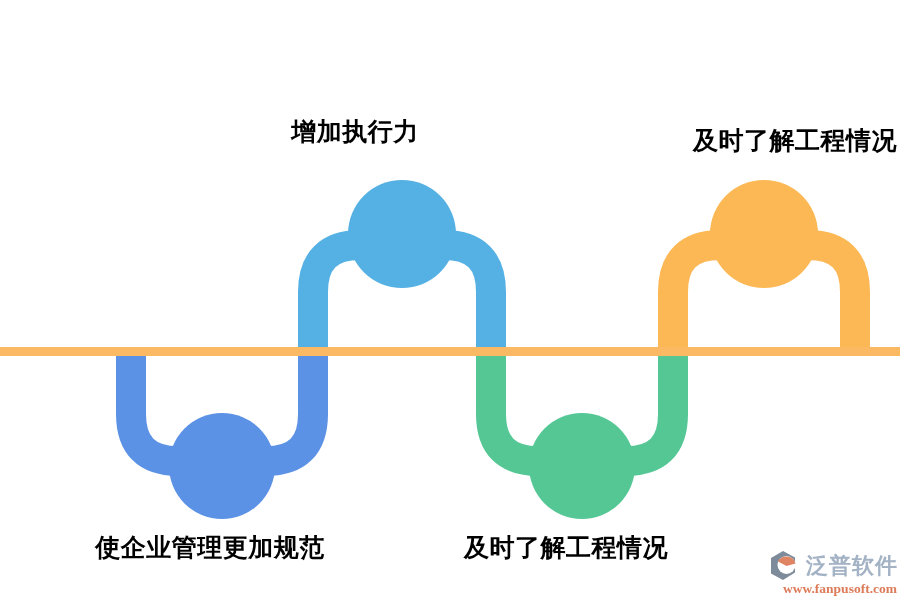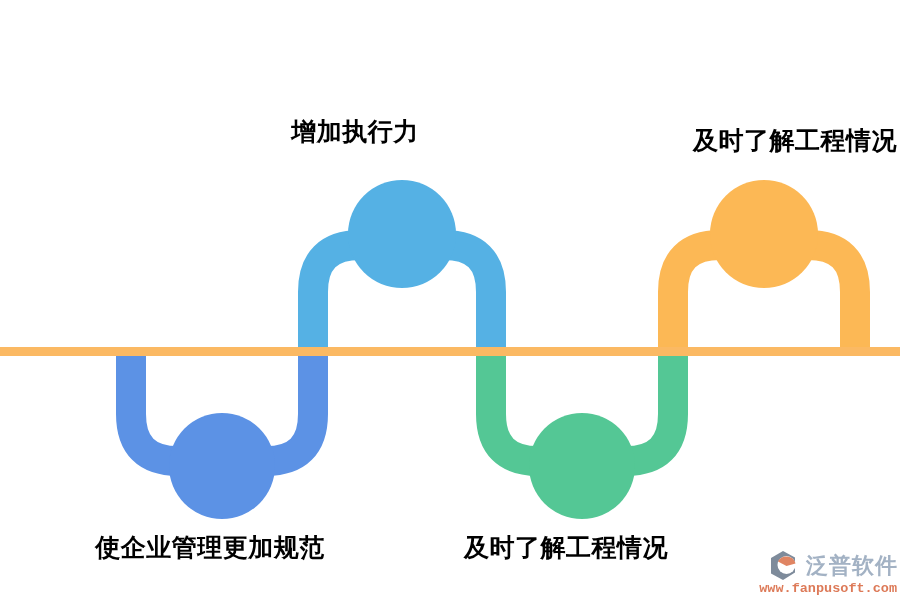--- a/index.html
+++ b/index.html
@@ -37,21 +37,21 @@
   }
   .logo-name {
     font-size: 22px;
     font-weight: 700;
     letter-spacing: 1px;
     color: #A3B2C4;
     line-height: 1;
     white-space: nowrap;
   }
   .logo-url {
-    font-family: Liberation Mono, monospace;
+    font-family: Liberation Serif, serif;
     font-size: 13.5px;
     font-weight: 700;
     color: #DD7A58;
     text-align: right;
     margin-top: 1px;
     padding-right: 1px;
     white-space: nowrap;
   }
 </style>
 </head>

